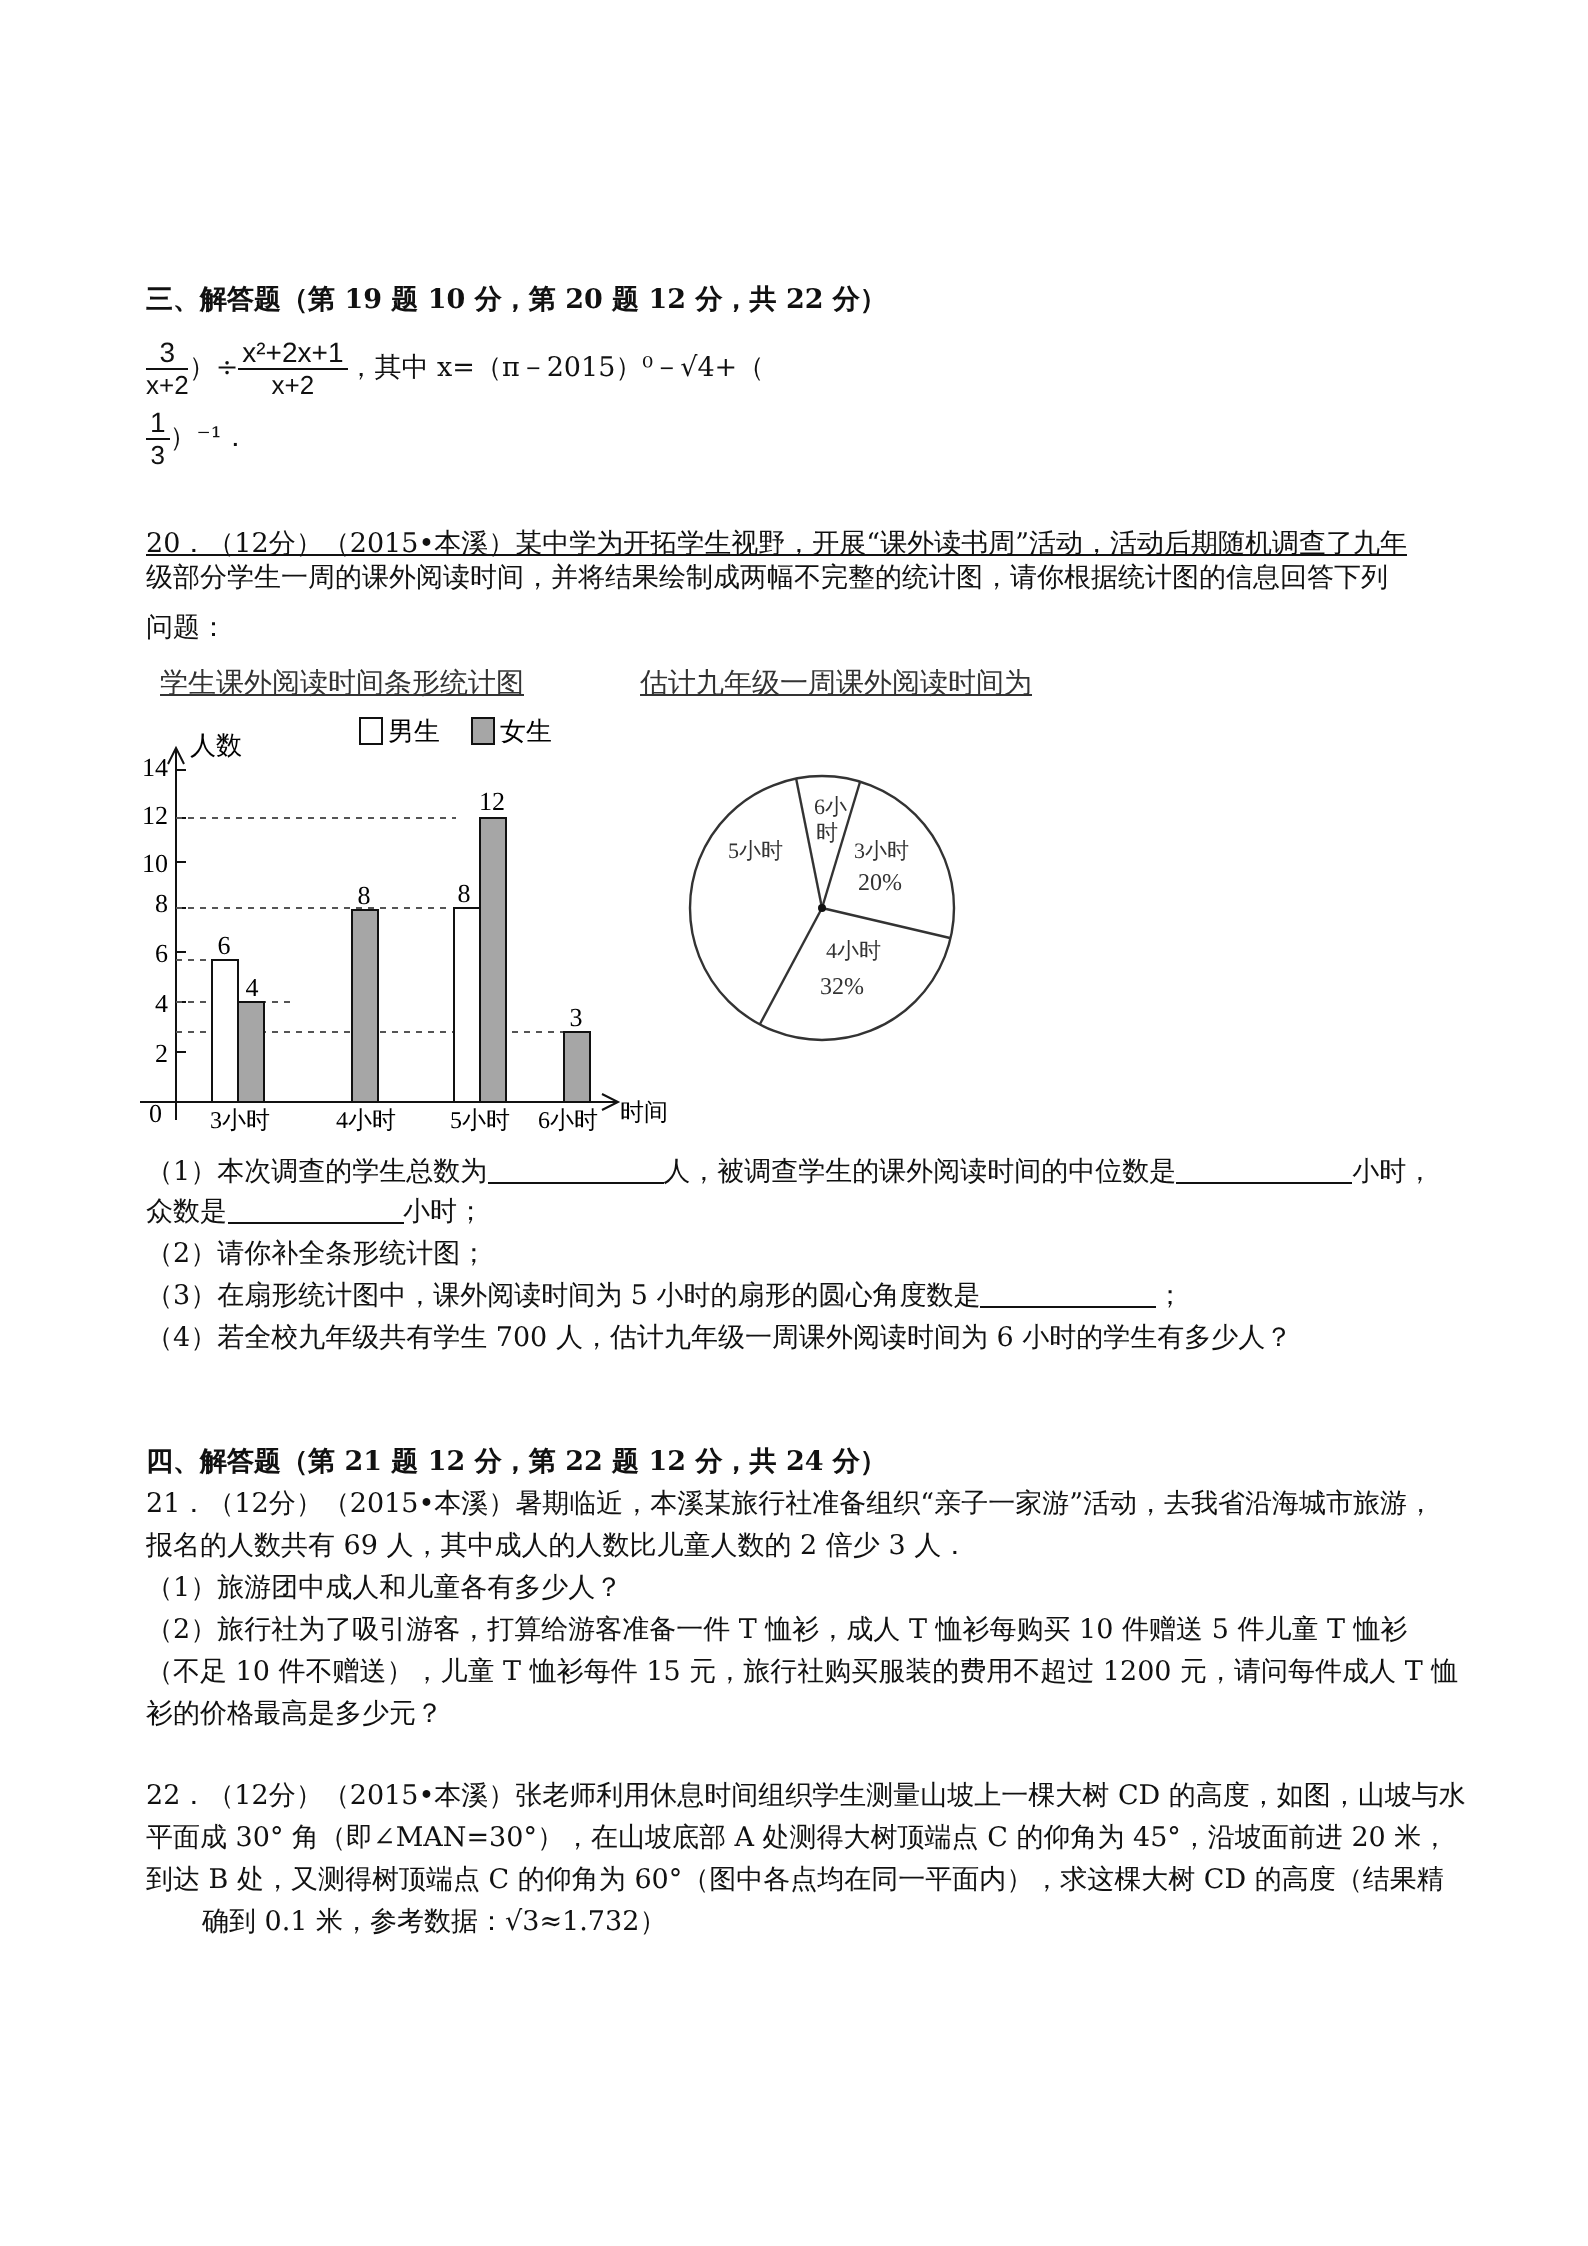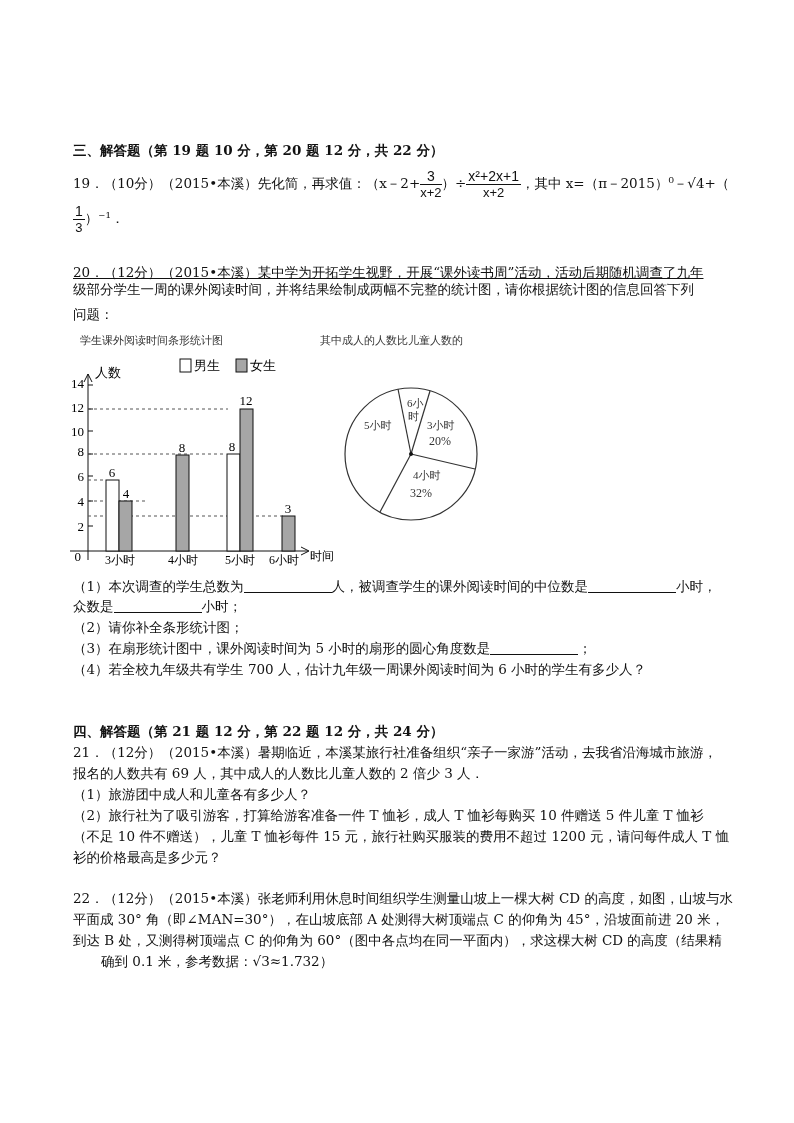--- a/index.html
+++ b/index.html
@@ -4,31 +4,31 @@
 <style>
   html, body { margin: 0; padding: 0; background: #ffffff; }
   body { width: 794px; height: 1123px; position: relative; overflow: hidden;
          font-family: "DejaVu Serif", "Liberation Serif", serif; color: #111; }
   .line { position: absolute; left: 73px; font-size: 13.5px; white-space: nowrap; line-height: 18px; }
   .bold { font-weight: bold; }
   .frac { display: inline-block; vertical-align: middle; text-align: center; font-family: "Liberation Sans", sans-serif; }
   .frac .num { display: block; border-bottom: 1px solid #111; padding: 0 2px; line-height: 16px; font-size: 14px; }
   .frac .den { display: block; line-height: 16px; font-size: 13px; }
   .blank { display: inline-block; border-bottom: 1px solid #111; height: 14px; vertical-align: -2px; }
-  .chart-title { position: absolute; font-family: "DejaVu Sans", sans-serif; font-size: 11px; color: #333; }
+  .chart-title { position: absolute; font-family: "DejaVu Sans", sans-serif; font-size: 14px; color: #333; text-decoration: underline; }
   svg text { font-family: "Liberation Serif", serif; }
   .cjk { font-family: "DejaVu Sans", sans-serif; }
 </style>
 </head>
 <body>
 
 <div class="line bold" style="top:141px;">三、解答题（第 19 题 10 分，第 20 题 12 分，共 22 分）</div>
 
 <div class="line" style="top:168px;">
-  <span>19．（10分）（2015•本溪）先化简，再求值：（x－2+</span><span class="frac"><span class="num">3</span><span class="den">x+2</span></span><span>）÷</span><span class="frac"><span class="num">x²+2x+1</span><span class="den">x+2</span></span><span>，其中 x=（π－2015）⁰－√4+（</span>
+  <span class="frac"><span class="num">3</span><span class="den">x+2</span></span><span>）÷</span><span class="frac"><span class="num">x²+2x+1</span><span class="den">x+2</span></span><span>，其中 x=（π－2015）⁰－√4+（</span>
 </div>
 <div class="line" style="top:203px;">
   <span class="frac"><span class="num">1</span><span class="den">3</span></span><span>）⁻¹．</span>
 </div>
 
 <div class="line" style="top:263px;text-decoration:underline;">20．（12分）（2015•本溪）某中学为开拓学生视野，开展“课外读书周”活动，活动后期随机调查了九年</div>
 <div class="line" style="top:280px;text-align:center;">级部分学生一周的课外阅读时间，并将结果绘制成两幅不完整的统计图，请你根据统计图的信息回答下列</div>
 <div class="line" style="top:305px;">问题：</div>
 
 <div class="chart-title" style="left:80px; top:333px;">学生课外阅读时间条形统计图</div>
@@ -93,21 +93,21 @@
   <text x="218" y="163" font-size="13" text-anchor="middle">3</text>
 
   <g class="cjk" font-size="12" text-anchor="middle">
     <text x="50" y="214">3小时</text>
     <text x="113" y="214">4小时</text>
     <text x="170" y="214">5小时</text>
     <text x="214" y="214">6小时</text>
   </g>
 </svg>
 
-<div class="chart-title" style="left:320px; top:333px;">其中成人的人数比儿童人数的</div>
+<div class="chart-title" style="left:320px; top:333px;">估计九年级一周课外阅读时间为</div>
 <svg style="position:absolute; left:340px; top:383px;" width="140" height="140" viewBox="0 0 140 140">
   <circle cx="71" cy="71" r="66" fill="#fff" stroke="#333" stroke-width="1.2"></circle>
   <g stroke="#333" stroke-width="1.2">
     <line x1="71" y1="71" x2="58" y2="6"></line>
     <line x1="71" y1="71" x2="90" y2="8"></line>
     <line x1="71" y1="71" x2="135" y2="86"></line>
     <line x1="71" y1="71" x2="40" y2="129"></line>
   </g>
   <circle cx="71" cy="71" r="2" fill="#111"></circle>
   <g class="cjk" font-size="11" fill="#333">

